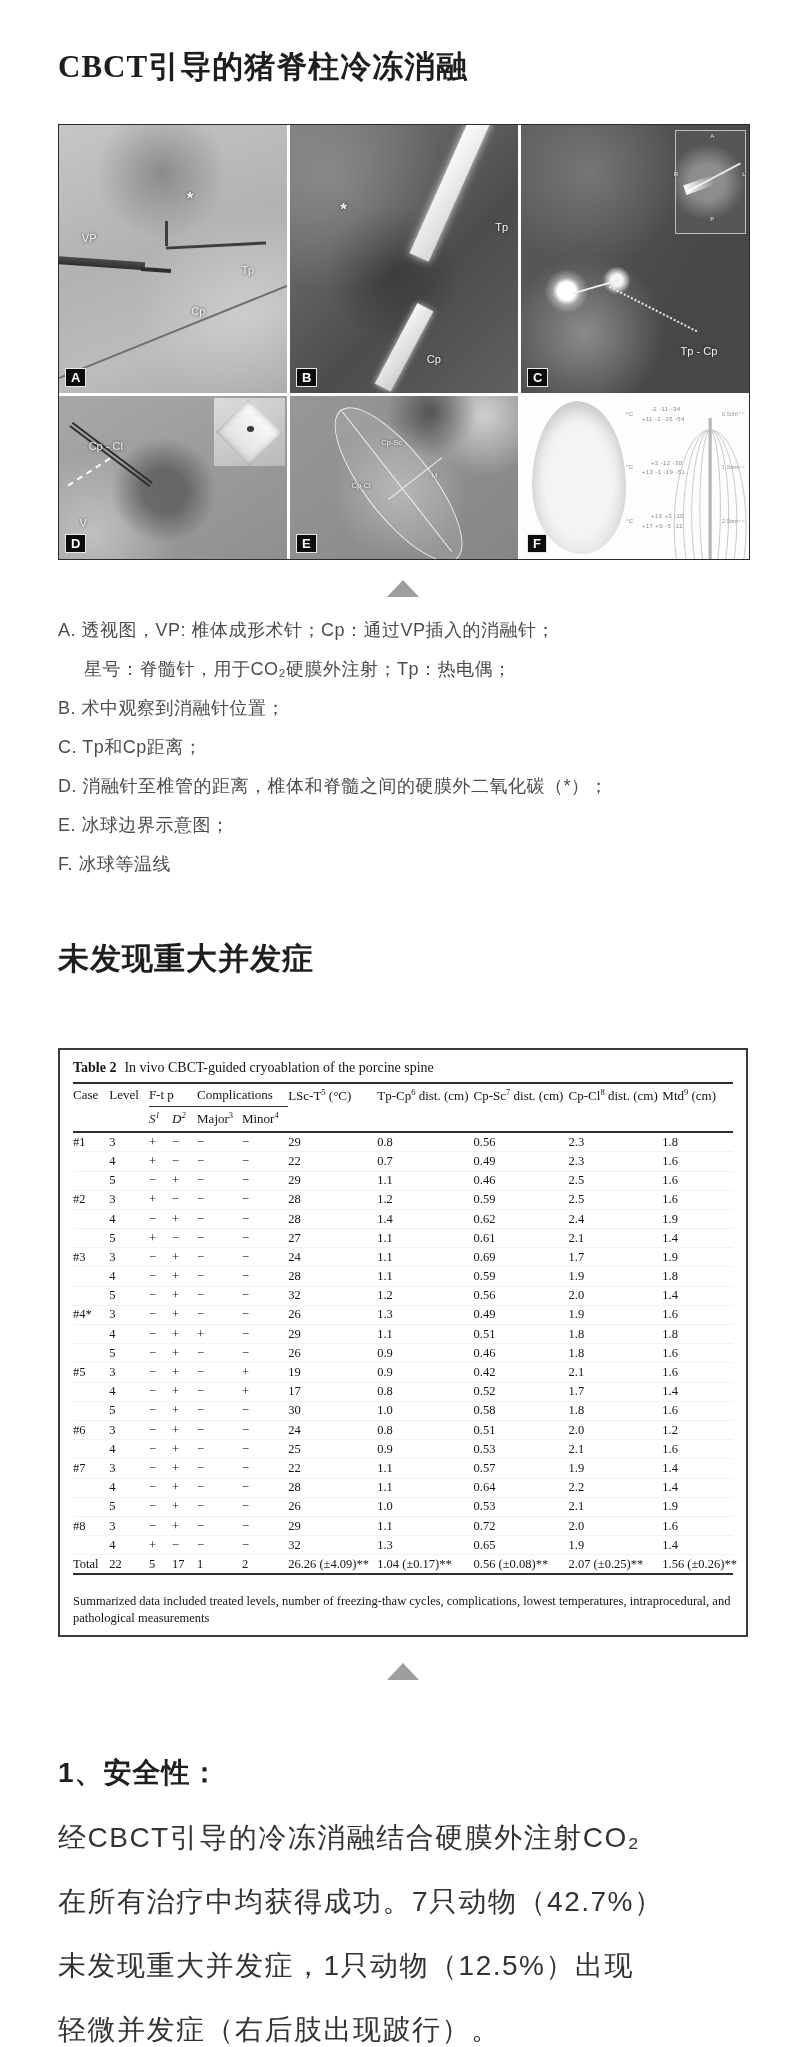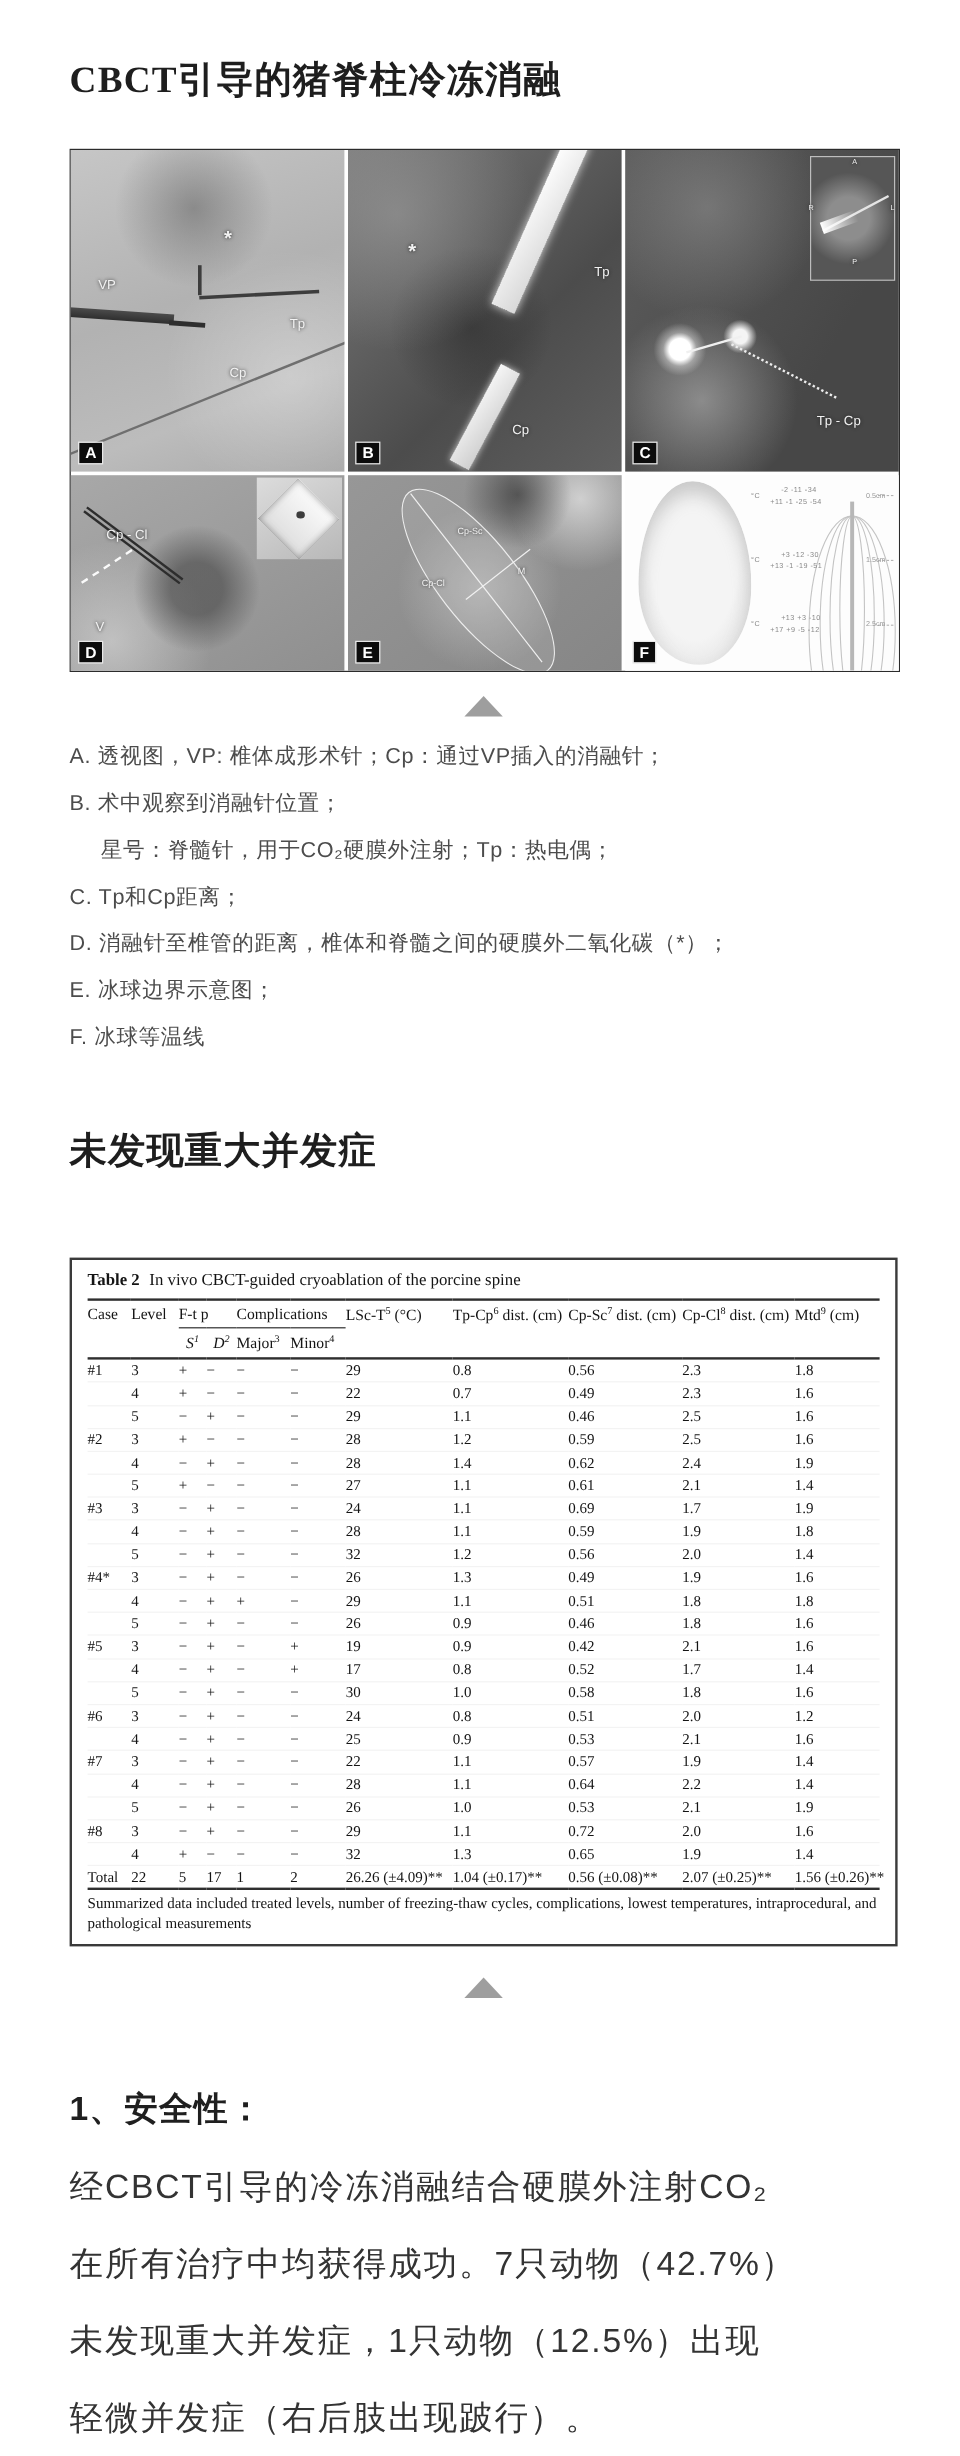--- a/index.html
+++ b/index.html
@@ -104,25 +104,25 @@
       padding:10px 13px 8px;font-family:"Liberation Serif",serif;color:#141414;}
   .tbl-title{font-size:14px;margin-bottom:6px;}
   .tbl-title b{margin-right:8px;}
   table{border-collapse:collapse;table-layout:fixed;width:100%;}
   col.c1{width:5.5%}col.c2{width:6%}col.c3{width:3.5%}col.c4{width:3.8%}col.c5{width:6.8%}
   col.c6{width:7%}col.c7{width:13.5%}col.c8{width:14.6%}col.c9{width:14.4%}col.c10{width:14.2%}col.c11{width:10.7%}
   th{font-weight:normal;text-align:left;font-size:13px;vertical-align:top;padding:3px 0 2px;}
   tr.hdr1 th{border-top:2.5px solid #2f2f2f;}
   tr.hdr1 th.spanner{border-bottom:1.25px solid #2f2f2f;}
   tr.hdr2 th{border-bottom:2.5px solid #2f2f2f;padding-bottom:4px;}
-  tr.hdr2 th.ital{font-style:italic;text-align:center;}
+  tr.hdr2 th.ital{font-style:italic;}
   sup{font-size:8.5px;}
   td{font-size:12.5px;padding:1.6px 0;border-bottom:1px solid #f3f3f3;white-space:nowrap;}
   tr.total td{border-bottom:2.5px solid #2f2f2f;}
-  .tbl-foot{font-size:12.5px;line-height:1.35;margin-top:3px;color:#141414;}
+  .tbl-foot{font-size:12.5px;line-height:1.35;margin-top:18px;color:#141414;}
 
   
   .table-caption{margin-top:22px;text-align:center;color:#5a5a5a;font-size:19px;letter-spacing:1px;}
 
   
   .safety-heading{padding-top:74px;font-size:28px;font-weight:bold;color:#1f1f1f;letter-spacing:1px;}
   .para{margin-top:14px;font-size:28px;color:#333;letter-spacing:1.5px;}
   .para .line{line-height:64px;white-space:nowrap;}
 </style>
 </head>
@@ -229,22 +229,22 @@
             <span class="annot scale" style="left: 88%; top: 75%;">2.5cm</span>
           </div>
         <span class="panel-letter">F</span>
       </div>
     </div>
 
     <div class="tri"></div>
 
     <div class="caption-list">
         <div class="line">A. 透视图，VP: 椎体成形术针；Cp：通过VP插入的消融针；</div>
+        <div class="line indent">星号：脊髓针，用于CO₂硬膜外注射；Tp：热电偶；</div>
         <div class="line">B. 术中观察到消融针位置；</div>
-        <div class="line indent">星号：脊髓针，用于CO₂硬膜外注射；Tp：热电偶；</div>
         <div class="line">C. Tp和Cp距离；</div>
         <div class="line">D. 消融针至椎管的距离，椎体和脊髓之间的硬膜外二氧化碳（*）；</div>
         <div class="line">E. 冰球边界示意图；</div>
         <div class="line">F. 冰球等温线</div>
       </div>
 
     <h2>未发现重大并发症</h2>
 
     <div class="table-box">
       <div class="tbl-title">

